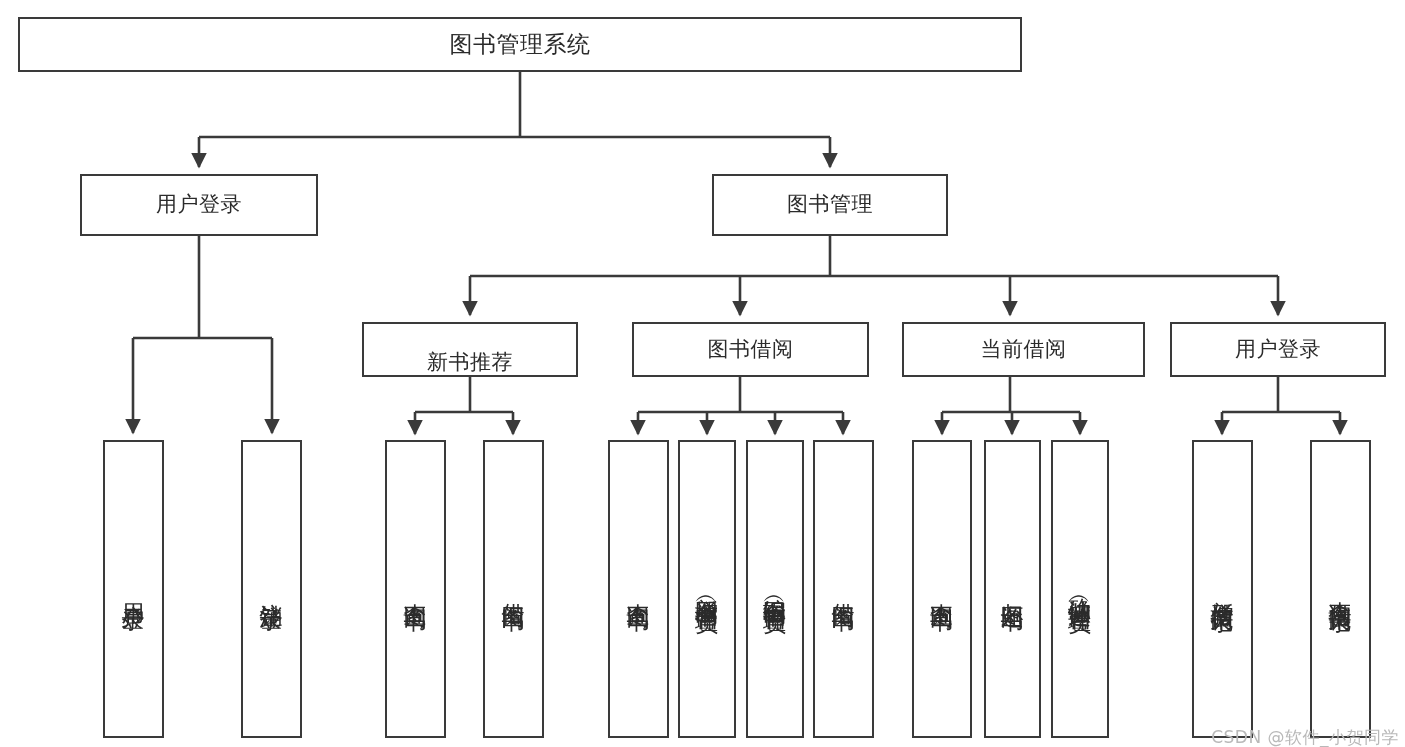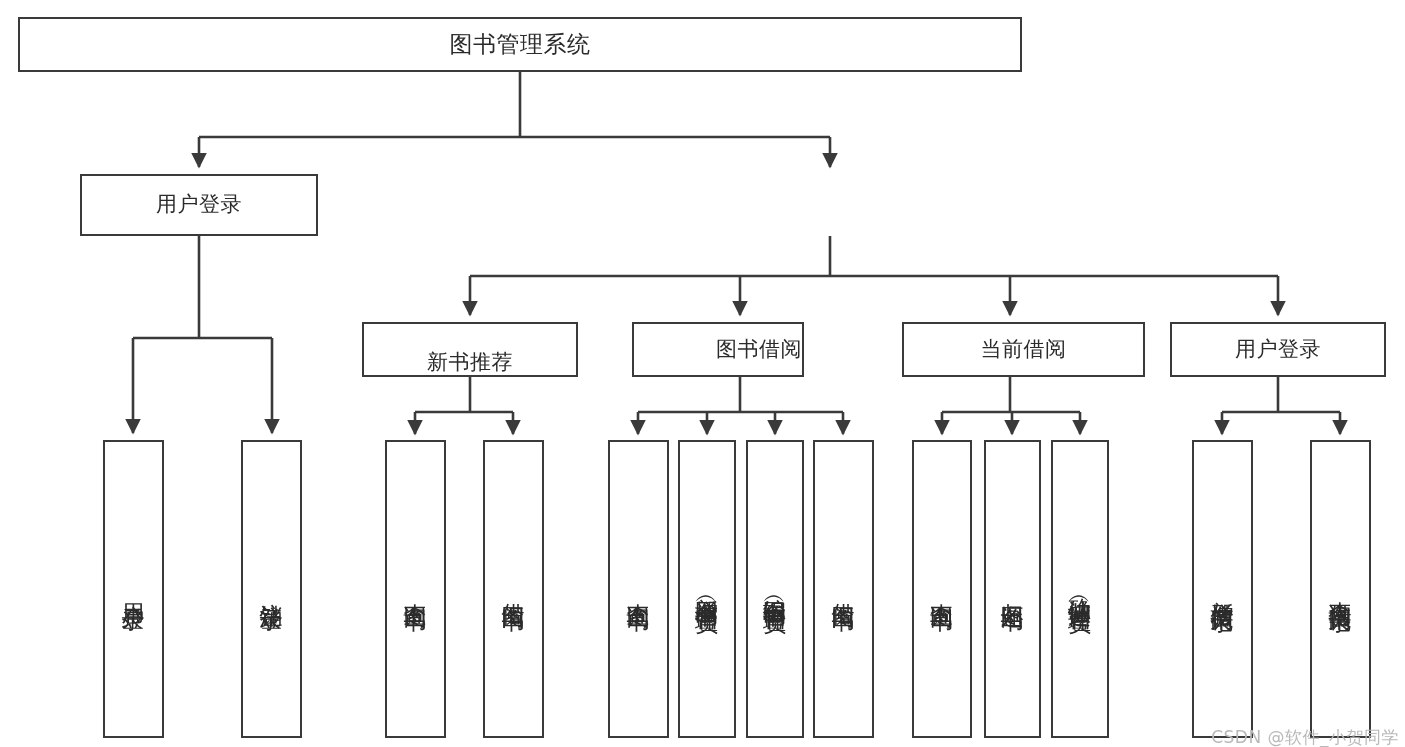--- a/index.html
+++ b/index.html
@@ -114,25 +114,28 @@
     </g>
   </svg>
 
   <div class="node root" style="left:18px;top:13px;width:1004px;height:55px;">
     <span class="lbl">图书管理系统</span>
   </div>
 
   <div class="node lvl2" style="left:80px;top:170px;width:238px;height:62px;">
     <span class="lbl">用户登录</span>
   </div>
+  <div class="node lvl2" style="left:712px;top:170px;width:236px;height:62px;">
+    <span class="lbl">图书管理</span>
+  </div>
 
   <div class="node lvl3" style="left:362px;top:318px;width:216px;height:55px;align-items:flex-end;">
     <span class="lbl">新书推荐</span>
   </div>
-  <div class="node lvl3" style="left:632px;top:318px;width:172px;height:55px;justify-content:flex-end;">
+  <div class="node lvl3" style="left:632px;top:318px;width:237px;height:55px;">
     <span class="lbl">图书借阅</span>
   </div>
   <div class="node lvl3" style="left:902px;top:318px;width:243px;height:55px;">
     <span class="lbl">当前借阅</span>
   </div>
   <div class="node lvl3" style="left:1170px;top:318px;width:216px;height:55px;">
     <span class="lbl">用户登录</span>
   </div>
 
   <div class="node leaf" style="left:103px;top:436px;width:61px;height:298px;">

